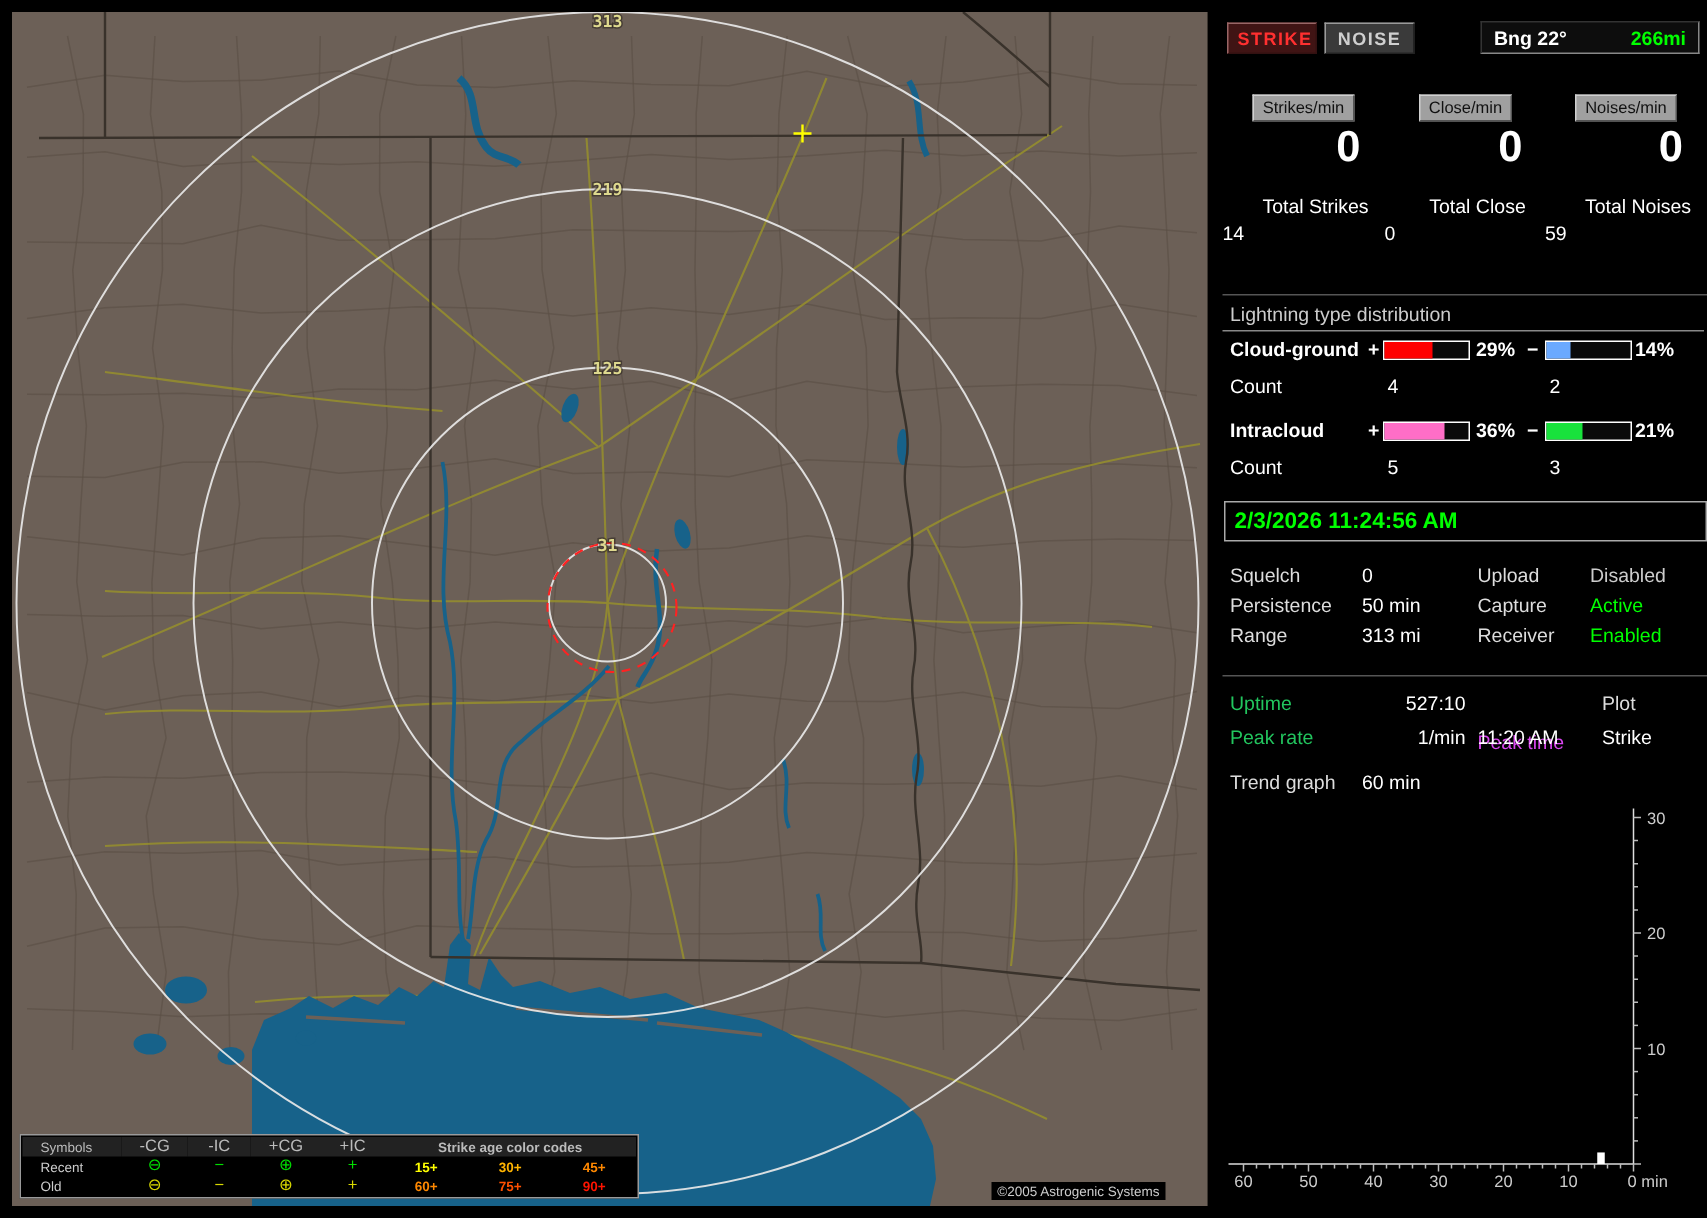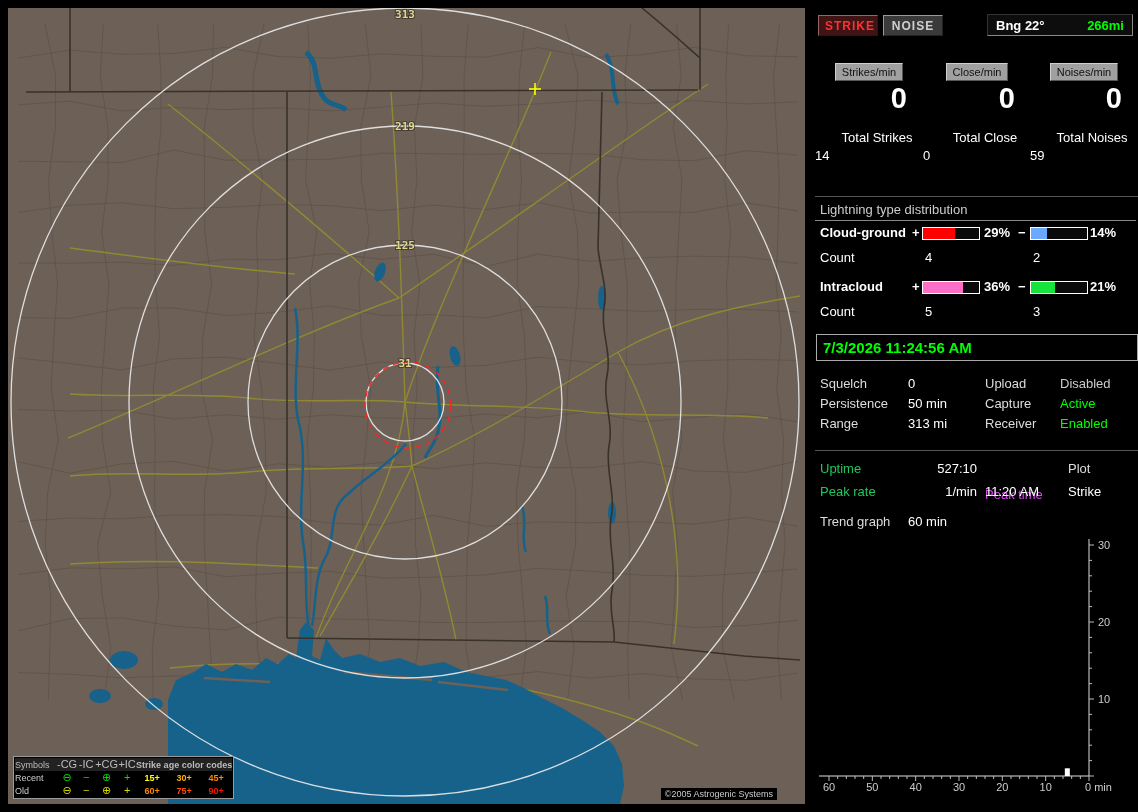--- a/index.html
+++ b/index.html
@@ -9,21 +9,21 @@
 
   
   .map-panel{position:absolute;left:8px;top:8px;width:797px;height:796px;background:#6c6057;overflow:hidden;}
   .map-panel svg{display:block;}
   .range-lbl{fill:#ded98e;font:bold 11px "DejaVu Sans Mono",monospace;text-anchor:middle;
              paint-order:stroke;stroke:rgba(40,32,26,.55);stroke-width:2px;}
   #counties path{stroke:#5a4e44;stroke-width:1;opacity:.6;fill:none;}
 
   .legend{position:absolute;left:5px;bottom:5px;background:#000;border:1px solid #9a9a9a;padding:1px;}
   .legend table{border-collapse:collapse;font-size:9px;color:#ccc;}
-  .legend td{padding:0 0;text-align:center;height:13px;white-space:nowrap;}
+  .legend td{padding:0 12px;text-align:center;height:13px;white-space:nowrap;}
   .legend tr.hdr td{color:#bbb;background:#222;}
   .legend td.lbl{text-align:left;width:42px;}
   .legend td.sym{width:18px;font-size:11px;line-height:1;}
   .legend td.age{width:32px;font-weight:bold;}
   .copyright{position:absolute;right:28px;bottom:4px;background:#000;color:#ccc;font-size:9px;padding:1px 4px;}
 
   
   .side-panel{position:absolute;left:815px;top:0;width:323px;height:812px;background:#000;}
   .btn{font:bold 12px "Liberation Sans",sans-serif;letter-spacing:1px;cursor:pointer;}
   .strike-btn{background:#401414;color:#ff3030;border:1px solid;border-color:#996666 #331111 #331111 #996666;}
@@ -282,21 +282,21 @@
           <i style="background: rgb(24, 226, 60); width: 42%;"></i>
         </span>
       <span class="d-pct2">21%</span>
     </div>
     <div class="count-row" style="top:304px;">
       <span class="c-label">Count</span>
       <span class="c-v1">5</span>
       <span class="c-v2">3</span>
     </div>
 
-    <div class="clock-box">7/3/2026 11:24:56 AM</div>
+    <div class="clock-box">2/3/2026 11:24:56 AM</div>
 
     <div class="status-row" style="top:376px;">
       <span class="s-l1">Squelch</span>
       <span class="s-v1">0</span>
       <span class="s-l2">Upload</span>
       <span class="s-v2" style="color: rgb(204, 204, 204);">Disabled</span>
     </div>
     <div class="status-row" style="top:396px;">
       <span class="s-l1">Persistence</span>
       <span class="s-v1">50 min</span>

